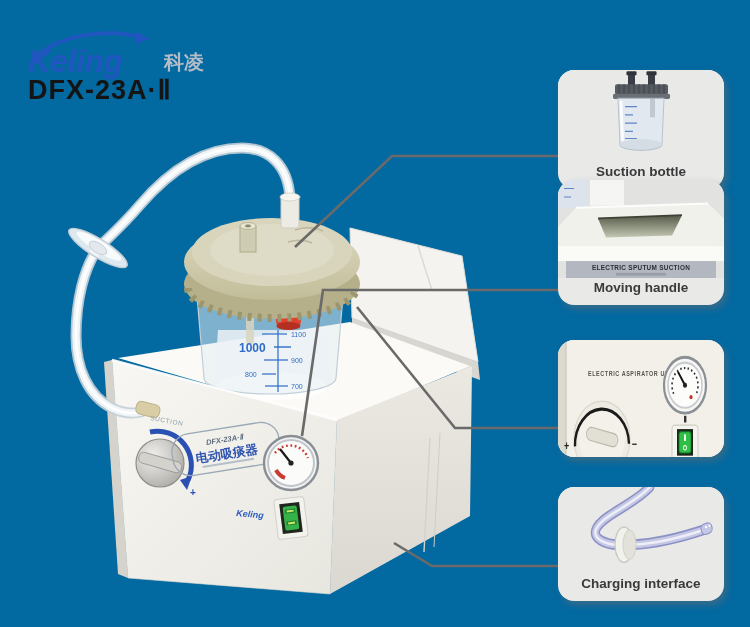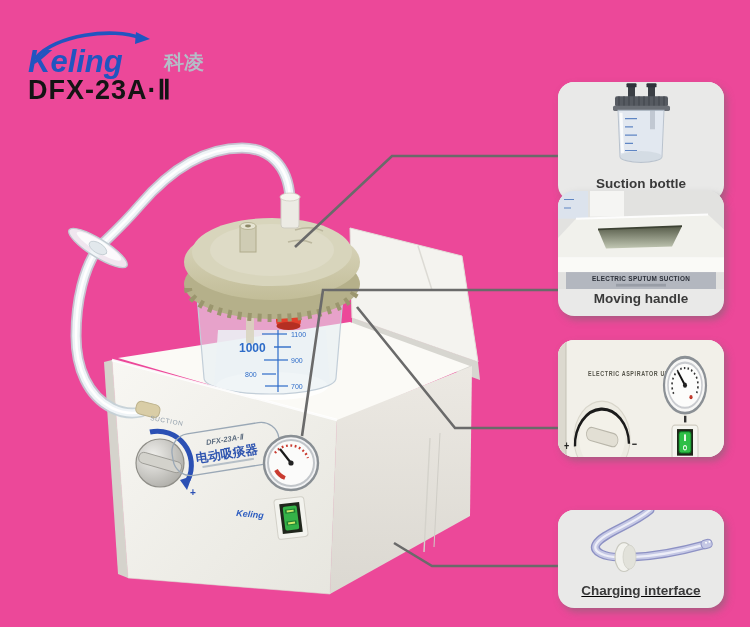--- a/index.html
+++ b/index.html
@@ -1,16 +1,16 @@
 <!DOCTYPE html>
 <html><head>
 <meta charset="utf-8">
 <style>
   html,body{margin:0;padding:0;background:#fff;}
-  .stage{position:relative;width:750px;height:627px;background:#ec4899;overflow:hidden;
+  .stage{position:relative;width:750px;height:627px;background:#0369a1;overflow:hidden;
          font-family:"Liberation Sans",sans-serif;}
   .scene{position:absolute;left:0;top:0;}
   .header{position:absolute;left:26px;top:28px;}
   .model-title{position:absolute;left:28px;top:74px;font-size:27px;font-weight:800;
                letter-spacing:1px;color:#141414;}
   .card{position:absolute;left:558px;width:166px;background:#e9e9e8;border-radius:16px;
         box-shadow:3px 4px 7px rgba(110,110,110,.5);display:flex;flex-direction:column;
         overflow:hidden;z-index:3;}
   .photo{flex:1;width:100%;display:block;}
   .card-label{text-align:center;font-weight:bold;font-size:13.5px;color:#3a3a3a;
@@ -172,21 +172,21 @@
     </g>
 
     <g fill="none" stroke="#6a6a6a" stroke-width="2.6">
       <polyline points="295,247 392,156 560,156"></polyline>
       <polyline points="302,436 323,290 560,290"></polyline>
       <polyline points="357,307 455,428 560,428"></polyline>
       <polyline points="394,543 432,566 560,566"></polyline>
     </g>
   </svg>
 
-  <div class="card" style="top:70px;height:119px;margin-top:12px;">
+  <div class="card" style="top:70px;height:119px;">
     <svg class="photo" viewBox="0 0 166 78" preserveAspectRatio="none">
       <rect width="166" height="78" fill="#e9e9e8"></rect>
       <rect x="70" y="2" width="7" height="12" fill="#3a3e44"></rect>
       <rect x="68.5" y="1" width="10" height="3.5" rx="1" fill="#2f333a"></rect>
       <rect x="90" y="2" width="7" height="12" fill="#3a3e44"></rect>
       <rect x="88.5" y="1" width="10" height="3.5" rx="1" fill="#2f333a"></rect>
       <rect x="57" y="12" width="53" height="9" rx="2" fill="#565a61"></rect>
       <g stroke="#3f434a" stroke-width="1">
         <line x1="61" y1="12" x2="61" y2="21"></line>
           <line x1="66" y1="12" x2="66" y2="21"></line>
@@ -208,21 +208,21 @@
           <line x1="67" y1="38" x2="75" y2="38"></line>
         <line x1="67" y1="45" x2="79" y2="45"></line>
           <line x1="67" y1="52" x2="75" y2="52"></line>
         <line x1="67" y1="58" x2="79" y2="58"></line>
       </g>
       <ellipse cx="83" cy="63" rx="21" ry="4.5" fill="#ccd3dc" opacity="0.6"></ellipse>
     </svg>
     <div class="card-label">Suction bottle</div>
   </div>
 
-  <div class="card" style="top:191px;height:125px;">
+  <div class="card" style="top:180px;height:125px;">
     <svg class="photo" viewBox="0 0 166 92" preserveAspectRatio="none">
       <defs>
         <linearGradient id="gRecess" x1="0" y1="0" x2="0" y2="1">
           <stop offset="0" stop-color="#565b49"></stop>
             <stop offset="1" stop-color="#c2c8b4"></stop>
         </linearGradient>
       </defs>
       <rect width="166" height="92" fill="#e2e2e0"></rect>
       <rect x="0" y="0" width="30" height="26" fill="#dce3ed"></rect>
       <line x1="6" y1="8" x2="16" y2="8" stroke="#5f86c4" stroke-width="1"></line>
@@ -266,21 +266,21 @@
         <circle cx="44" cy="74" r="28" fill="#edebe2" stroke="#d8d5ca" stroke-width="1"></circle>
         <circle cx="44" cy="74" r="23" fill="#f3f1e9"></circle>
         <path d="M 17,80 A 27,27 0 1 1 71,78" fill="none" stroke="#1b1b1b" stroke-width="2.4"></path>
         <rect x="28" y="68" width="32" height="10" rx="5" transform="rotate(12 44 74)" fill="#e2dfd4" stroke="#b9b6aa" stroke-width="0.8"></rect>
       </g>
       <text x="6" y="83" font-size="9" font-weight="bold" fill="#222">+</text>
       <text x="74" y="81" font-size="9" font-weight="bold" fill="#222">−</text>
     </svg>
   </div>
 
-  <div class="card" style="top:510px;height:98px;text-decoration:underline;">
+  <div class="card" style="top:487px;height:114px;">
     <svg class="photo" viewBox="0 0 166 74" preserveAspectRatio="none">
       <rect width="166" height="74" fill="#e9e9e8"></rect>
       <g fill="none" stroke-linecap="round">
         <path d="M 92,0 C 74,16 44,24 38,36 C 34,44 48,49 60,49" stroke="#8d91c4" stroke-width="9"></path>
         <path d="M 92,0 C 74,16 44,24 38,36 C 34,44 48,49 60,49" stroke="#c5c8e5" stroke-width="6.2"></path>
         <path d="M 92,0 C 74,16 44,24 38,36 C 34,44 48,49 60,49" stroke="#edeef8" stroke-width="2.2"></path>
         <path d="M 74,49 C 100,48 126,42 147,36" stroke="#8d91c4" stroke-width="9"></path>
         <path d="M 74,49 C 100,48 126,42 147,36" stroke="#c5c8e5" stroke-width="6.2"></path>
         <path d="M 74,49 C 100,48 126,42 147,36" stroke="#edeef8" stroke-width="2.2"></path>
       </g>

